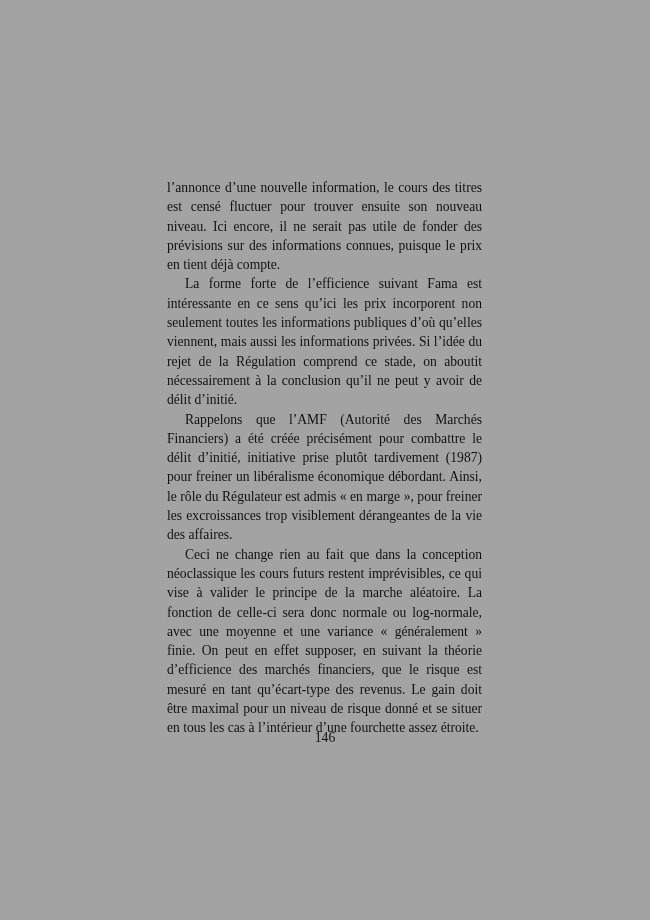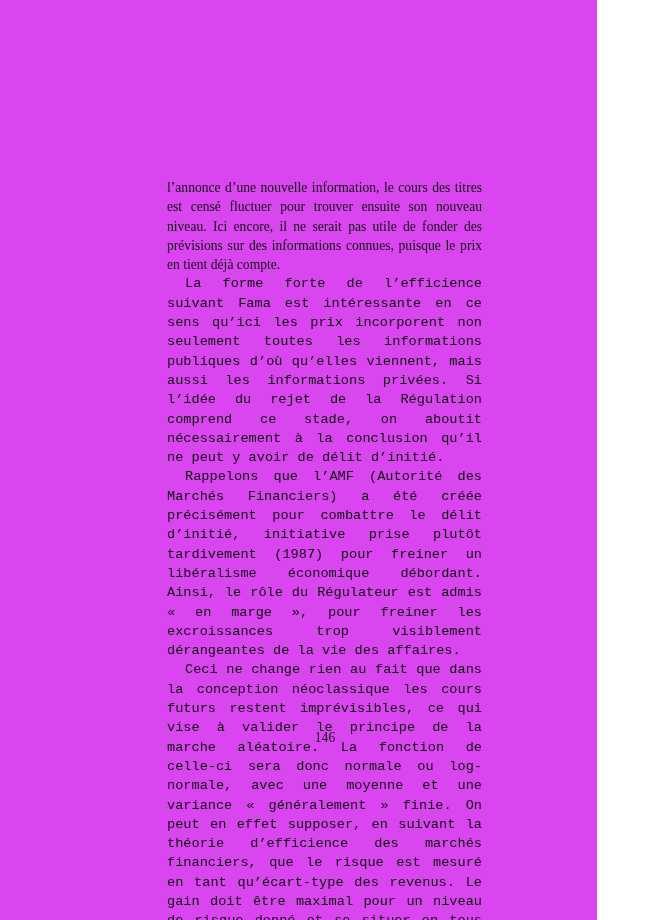--- a/index.html
+++ b/index.html
@@ -9,42 +9,41 @@
     }
     body {
       width: 650px;
       height: 920px;
       position: relative;
       overflow: hidden;
     }
     .page {
       position: absolute;
       left: 0; top: 0;
-      width: 597px; height: 920px;
-      background: #d946ef;
+      width: 650px; height: 920px;
+      background: #a3a3a3;
     }
     .text-block {
       position: absolute;
       left: 167px;
       top: 178px;
       width: 315px;
       font-family: "Liberation Serif", serif;
       font-size: 13.6px;
       line-height: 19.3px;
       color: #111111;
       text-align: justify;
       hyphens: manual;
     }
     .text-block p {
       margin: 0;
       text-indent: 0;
     }
     .text-block p.indent {
       text-indent: 18px;
-      font-family: Liberation Mono, monospace;
     }
     .page-number {
       position: absolute;
       left: 0;
       width: 650px;
       top: 730px;
       text-align: center;
       font-family: "Liberation Serif", serif;
       font-size: 13.6px;
       color: #111111;

